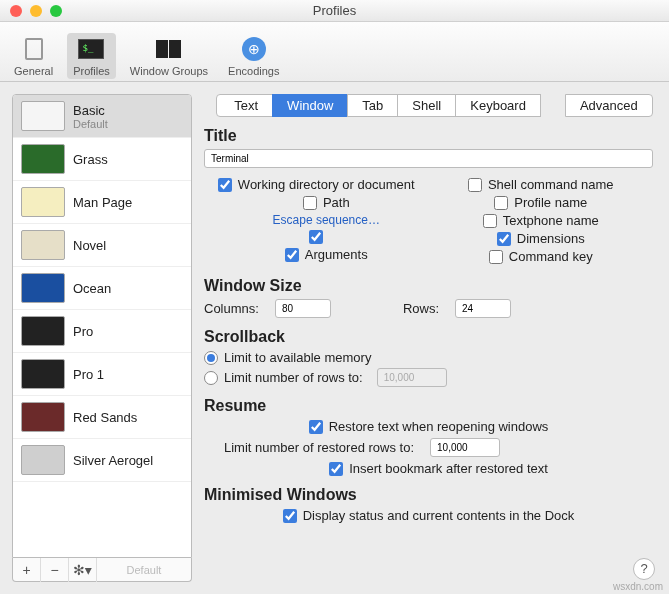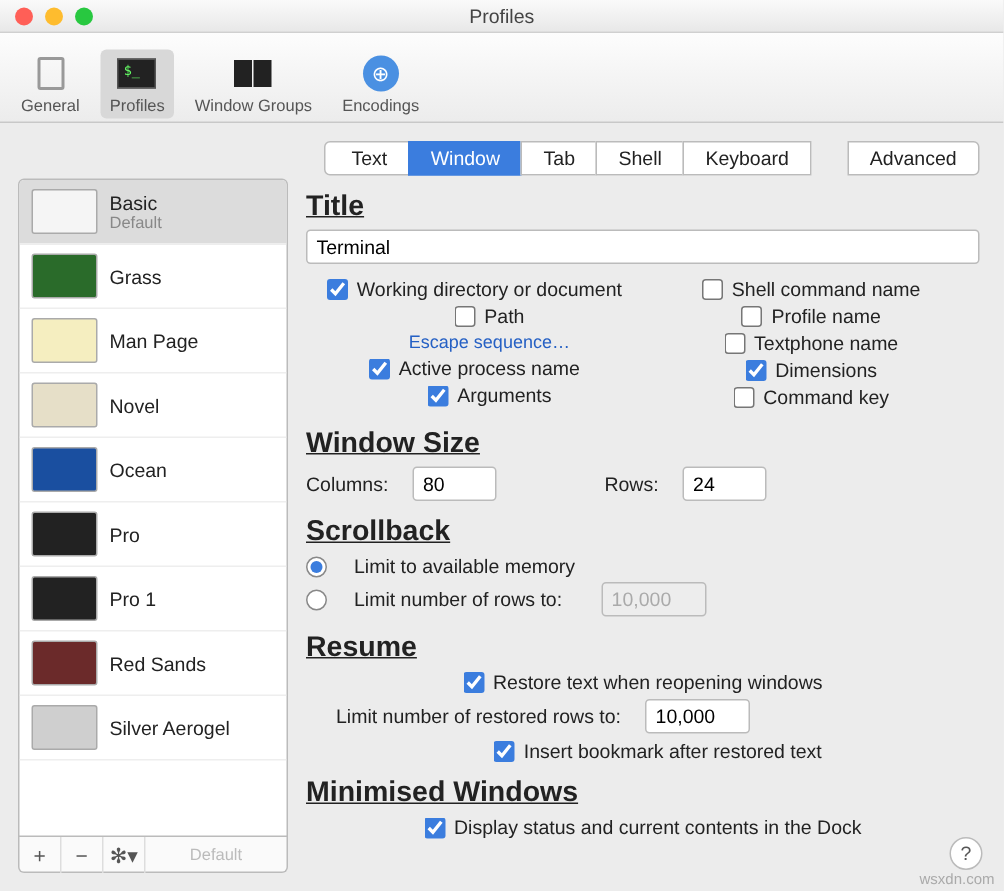--- a/index.html
+++ b/index.html
@@ -17,50 +17,50 @@
 .tool .ico { width: 28px; height: 28px; display: flex; align-items: center; justify-content: center; margin-bottom: 2px; }
 .col-general { width:18px; height:22px; border:2px solid #999; border-radius:2px; }
 .col-profiles { width:26px; height:20px; background:#222; border:1px solid #555; position:relative; }
 .col-profiles:before { content:"$_"; font-size:9px; color:#6f6; position:absolute; top:3px; left:3px; font-family:monospace; }
 .col-groups { display:flex; gap:1px; }
 .col-groups span { width:12px; height:18px; background:#222; }
 .col-enc { width:24px; height:24px; border-radius:50%; background:#4a90e2; color:#fff; font-size:14px; text-align:center; line-height:24px; }
 
 .body { display: flex; height: 512px; padding: 12px; gap: 12px; background: #ececec; }
 
-.sidebar { width: 180px; display: flex; flex-direction: column; margin-top: 25px; }
+.sidebar { width: 180px; display: flex; flex-direction: column; }
 .list { flex: 1; background: #fff; border: 1px solid #bbb; border-radius: 4px 4px 0 0; overflow-y: auto; }
 .prof { display: flex; align-items: center; gap: 8px; padding: 6px 8px; border-bottom: 1px solid #eee; }
 .prof.sel { background: #dcdcdc; }
 .thumb { width: 44px; height: 30px; border: 1px solid #aaa; border-radius: 2px; flex-shrink: 0; }
 .prof .nm { font-size: 13px; }
 .prof .sub { font-size: 11px; color: #888; display: block; }
 .listbar { height: 24px; background: #fafafa; border: 1px solid #bbb; border-top: none; border-radius: 0 0 4px 4px; display: flex; align-items: center; }
 .listbar button { width: 28px; height: 24px; background: none; border: none; border-right: 1px solid #ddd; font-size: 14px; color: #555; }
 .listbar .def { flex: 1; font-size: 11px; color: #bbb; text-align: center; }
 
 .panel { flex: 1; background: #fff0; overflow-y: auto; padding-right: 4px; }
 .tabs { display: flex; justify-content: center; margin-bottom: 10px; }
 .tab { padding: 3px 14px; background: #fff; border: 1px solid #bbb; font-size: 13px; margin-left: -1px; }
 .tab:first-child { border-radius: 4px 0 0 4px; margin-left: 12px; padding-left: 17px; }
 .tab:last-child { border-radius: 0 4px 4px 0; margin-left: 24px; }
 .tab.active { background: #3b7dde; color: #fff; border-color: #3b7dde; }
 
 .section { margin: 6px 0 10px; }
-.section h4 { font-size: 19px; font-weight: 600; margin-bottom: 4px; text-decoration: underline; }
-input[type=text] { border: 1px solid #bbb; border-radius: 3px; padding: 3px 6px; font-size: 13px; }
+.section h4 { font-size: 16px; font-weight: 600; margin-bottom: 4px; }
+input[type=text] { border: 1px solid #bbb; border-radius: 3px; padding: 3px 6px; font-size: 10px; }
 .fullw { width: 100%; }
 .chk-row { display: flex; align-items: center; gap: 6px; margin: 3px 0; font-size: 13px; justify-content: center; }
 .cols2 { display: flex; }
 .cols2 > div { flex: 1; }
 .indent { padding-left: 20px; }
 .link { color: #2560c4; font-size: 12px; }
 .wrow { display: flex; align-items: center; gap: 16px; margin: 4px 0; }
 .wrow input[type=text] { width: 56px; }
-.radio-row { display: flex; align-items: center; gap: 18px; margin: 3px 0; }
+.radio-row { display: flex; align-items: center; gap: 6px; margin: 3px 0; }
 .radio { width: 14px; height: 14px; border-radius: 50%; border: 1px solid #888; background: #fff; position: relative; display: inline-block; }
 .radio.on:after { content:""; position:absolute; width:8px; height:8px; border-radius:50%; background:#3b7dde; top:2px; left:2px; }
 input[type=checkbox] { width: 14px; height: 14px; accent-color: #3b7dde; }
 .help { position: absolute; bottom: 14px; right: 14px; width: 22px; height: 22px; border-radius: 50%; border: 1px solid #bbb; background: #fff; text-align: center; line-height: 20px; font-size: 13px; color: #555; }
 .watermark { position: absolute; bottom: 2px; right: 6px; font-size: 10px; color: #aaa; }
 .dis { color: #aaa; }
 </style>
 </head>
 <body>
 
@@ -172,21 +172,20 @@
             </div>
           <div class="chk-row indent">
               <input type="checkbox" style="">
               <span>Path</span>
             </div>
           <div class="chk-row indent">
               <span class="link">Escape sequence…</span>
             </div>
           <div class="chk-row">
               <input type="checkbox" checked="" style="">
-              <span>Active process name</span>
             </div>
           <div class="chk-row indent">
               <input type="checkbox" checked="" style="">
               <span>Arguments</span>
             </div>
         </div>
         <div>
           <div class="chk-row">
               <input type="checkbox" style="">
               <span>Shell command name</span>

